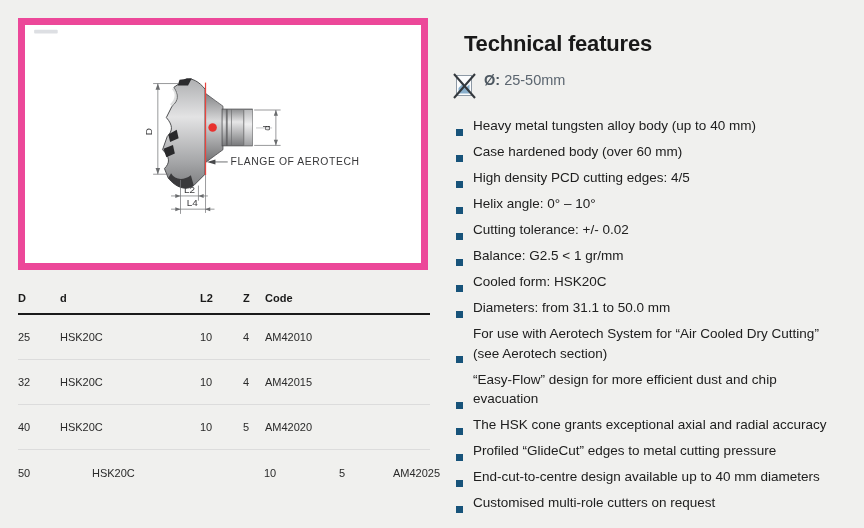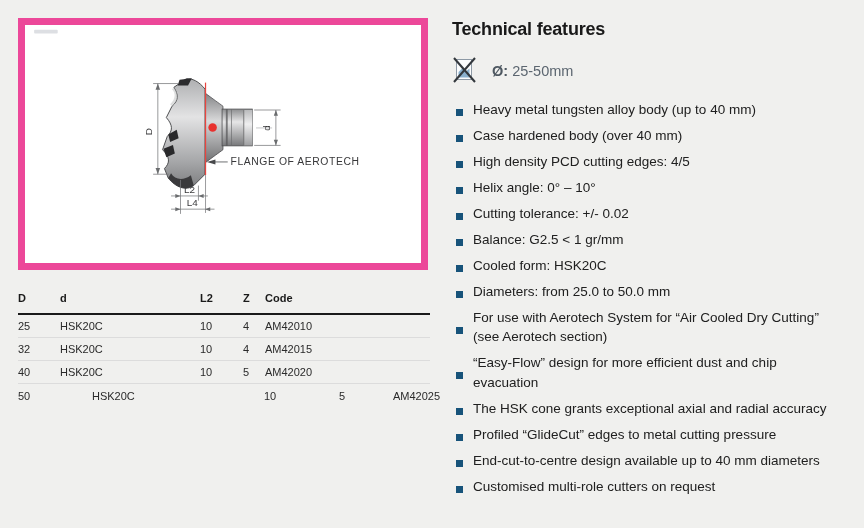--- a/index.html
+++ b/index.html
@@ -51,62 +51,60 @@
     grid-template-columns: 42px 140px 43px 22px auto;
     align-items: center;
   }
   .t-head {
     font-weight: 700;
     color: #1a1a1a;
     padding-bottom: 9px;
     border-bottom: 2px solid #1a1a1a;
   }
   .t-body-row {
-    height: 23px;
+    height: 45px;
     border-bottom: 1px solid #dcdcdc;
   }
   .t-body-row:last-child { border-bottom: none; gap: 32px; }
 
   
   .right-col {
     position: absolute;
     left: 452px; top: 13px;
     width: 404px;
   }
   .title {
-    margin: 0;
+    margin: 12px;
     padding-top: 6px;
-    font-size: 18px;
+    font-size: 22px;
     line-height: 1.2;
     font-weight: 700;
     color: #191919;
     letter-spacing: -0.2px;
   }
   .diameter-row {
     margin-top: 15px;
     display: flex;
-    align-items: center;
     height: 30px;
-    gap: 8px;
   }
   .diameter-row svg { display: block; margin-right: 7px; }
   .diameter-label {
     font-size: 14.5px;
     color: #5c6670;
   }
   .diameter-label .sym { font-weight: 700; color: #4e5861; }
 
   ul.features {
     list-style: none;
     margin: 14px 0 0 0;
     padding: 0;
   }
   ul.features li {
     display: flex;
-    align-items: center;
+    align-items: flex-end;
     margin-bottom: 6.5px;
   }
   .bullet {
     flex: 0 0 auto;
     width: 7px; height: 7px;
     margin: 6px 10px 0 4px;
     background: #17537a;
   }
   .feat-text {
     font-size: 13.5px;
@@ -275,21 +273,21 @@
       <span class="diameter-label"><span class="sym">Ø:</span> <span>25-50mm</span></span>
     </div>
 
     <ul class="features">
       <li>
           <span class="bullet"></span>
           <span class="feat-text">Heavy metal tungsten alloy body (up to 40 mm)</span>
         </li>
       <li>
           <span class="bullet"></span>
-          <span class="feat-text">Case hardened body (over 40 mm)</span>
+          <span class="feat-text">Case hardened body (over 60 mm)</span>
         </li>
       <li>
           <span class="bullet"></span>
           <span class="feat-text">High density PCD cutting edges: 4/5</span>
         </li>
       <li>
           <span class="bullet"></span>
           <span class="feat-text">Helix angle: 0° – 10°</span>
         </li>
       <li>
@@ -299,21 +297,21 @@
       <li>
           <span class="bullet"></span>
           <span class="feat-text">Balance: G2.5 &lt; 1 gr/mm</span>
         </li>
       <li>
           <span class="bullet"></span>
           <span class="feat-text">Cooled form: HSK20C</span>
         </li>
       <li>
           <span class="bullet"></span>
-          <span class="feat-text">Diameters: from 25.0 to 50.0 mm</span>
+          <span class="feat-text">Diameters: from 31.1 to 50.0 mm</span>
         </li>
       <li>
           <span class="bullet"></span>
           <span class="feat-text">For use with Aerotech System for “Air Cooled Dry Cutting”
 (see Aerotech section)</span>
         </li>
       <li>
           <span class="bullet"></span>
           <span class="feat-text">“Easy-Flow” design for more efficient dust and chip
 evacuation</span>

